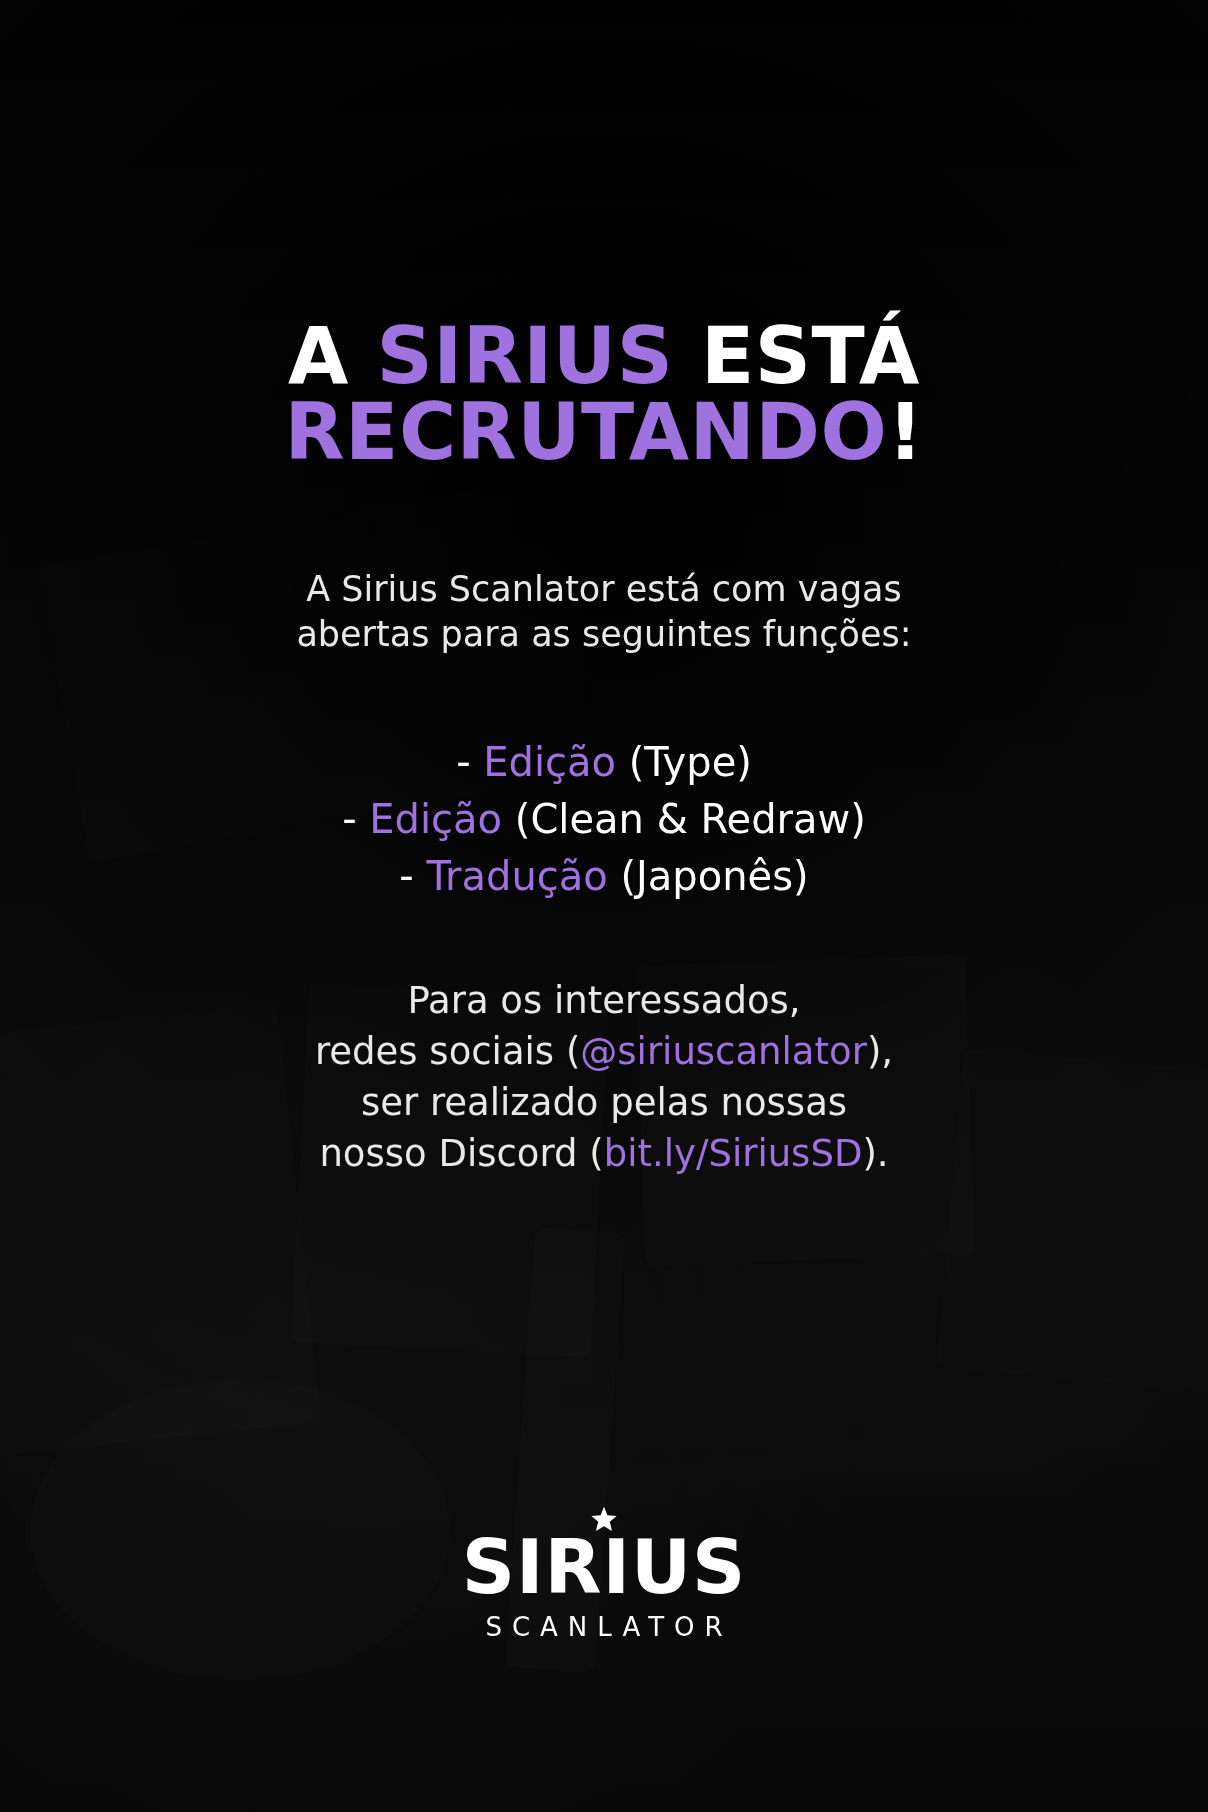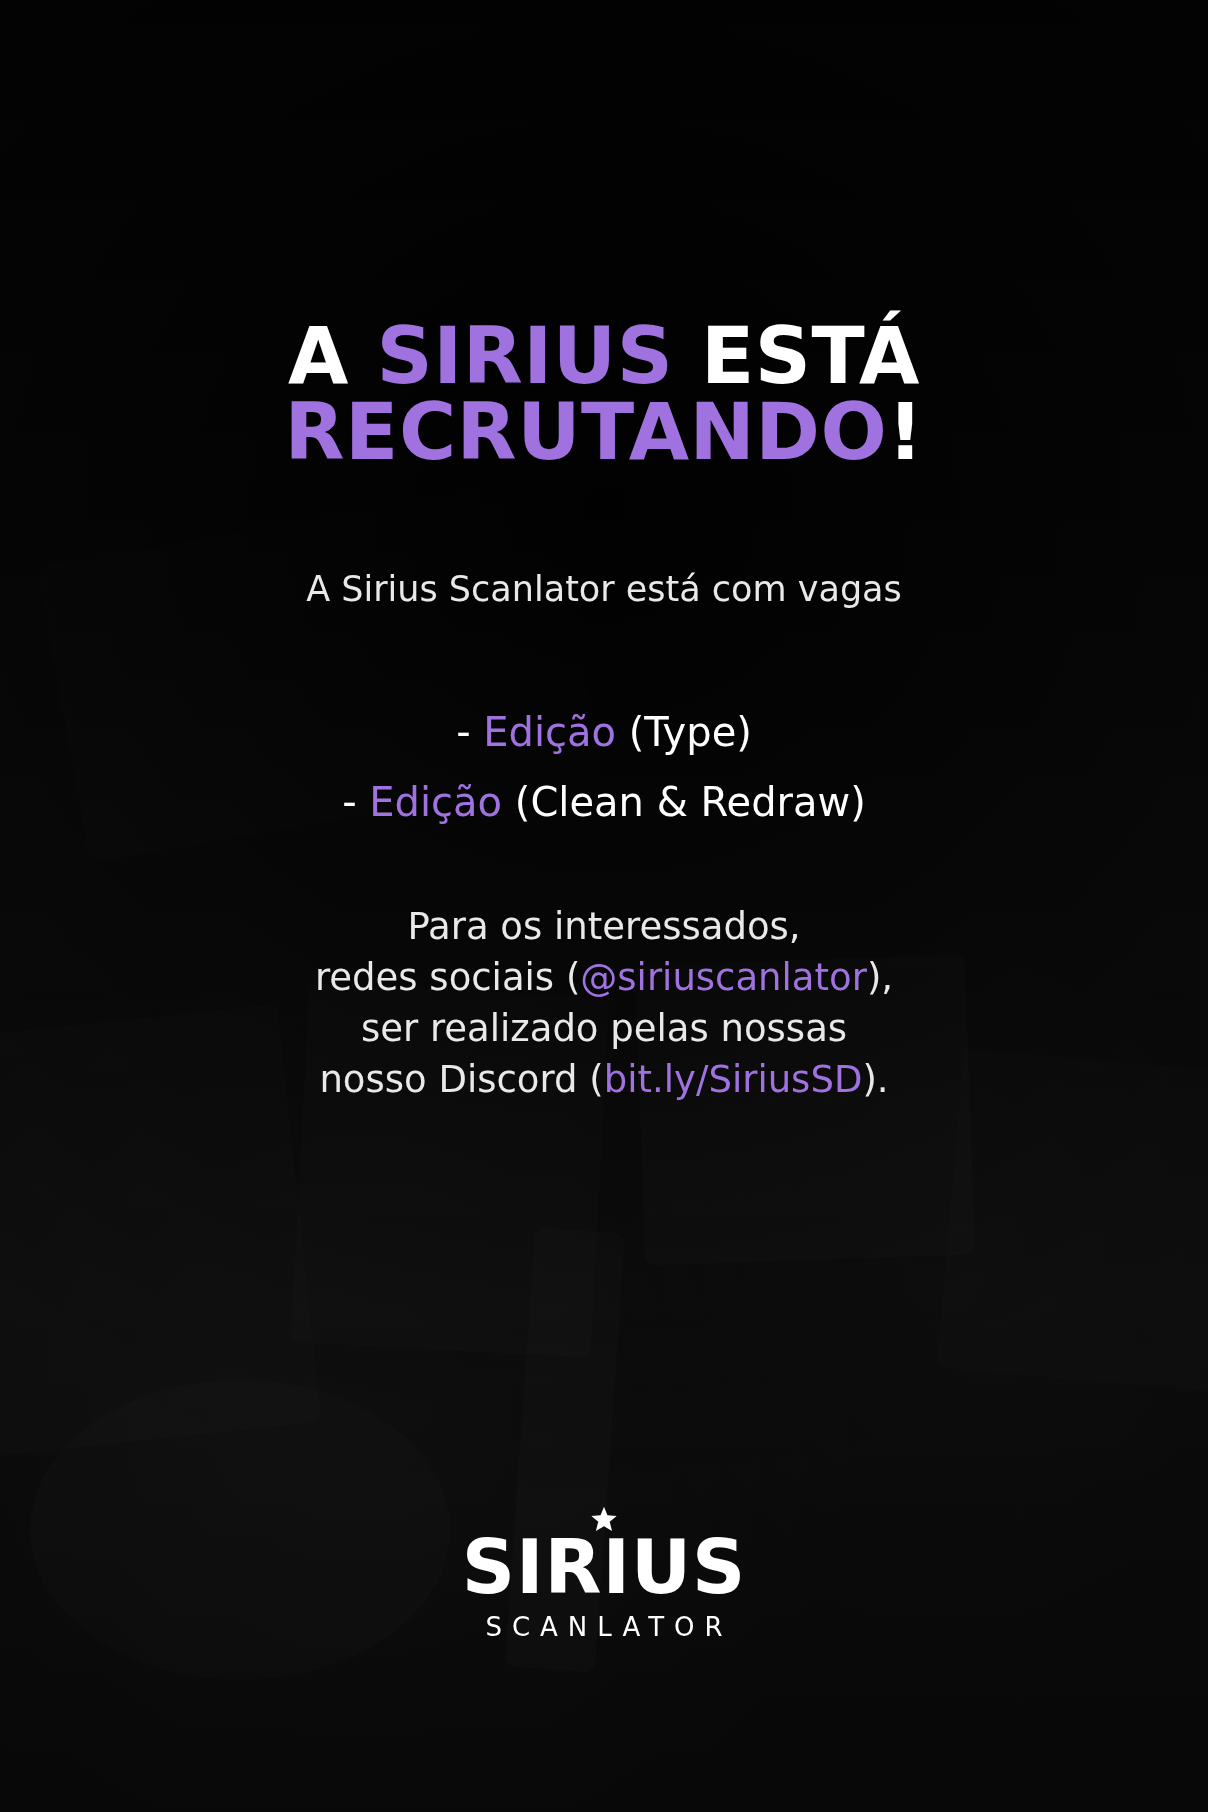--- a/index.html
+++ b/index.html
@@ -90,21 +90,21 @@
   }
 
   .roles {
     margin-top: 78px;
     text-align: center;
     color: #ffffff;
     font-size: 40px;
     line-height: 1.42;
     font-weight: 400;
   }
-  .roles .role-line { white-space: nowrap; margin-top: 14px; }
+  .roles .role-line { white-space: nowrap; }
   .roles .role-accent { color: #9f72e0; }
 
   .closing {
     margin-top: 70px;
     text-align: center;
     color: #e9e9ea;
     font-size: 37px;
     line-height: 1.38;
     font-weight: 400;
   }
@@ -162,28 +162,32 @@
 
     <div class="headline">
       <span>A </span><span class="accent">SIRIUS</span><span> ESTÁ</span>
       <span class="line2">
         <span class="accent">RECRUTANDO</span><span>!</span>
       </span>
     </div>
 
     <div class="intro">
       <div>A Sirius Scanlator está com vagas</div>
+      <div>abertas para as seguintes funções:</div>
     </div>
 
     <div class="roles">
       <div class="role-line">
         <span>- </span><span class="role-accent">Edição</span><span> (Type)</span>
       </div>
       <div class="role-line">
         <span>- </span><span class="role-accent">Edição</span><span> (Clean &amp; Redraw)</span>
+      </div>
+      <div class="role-line">
+        <span>- </span><span class="role-accent">Tradução</span><span> (Japonês)</span>
       </div>
     </div>
 
     <div class="closing">
       <div>Para os interessados,</div>
       <div>
         <span>redes sociais (</span><span class="link">@siriuscanlator</span><span>),</span>
       </div>
       <div>ser realizado pelas nossas</div>
       <div>

